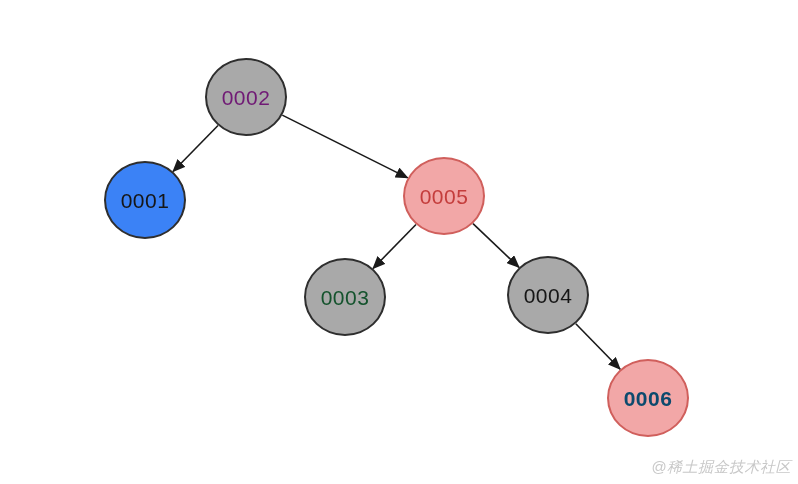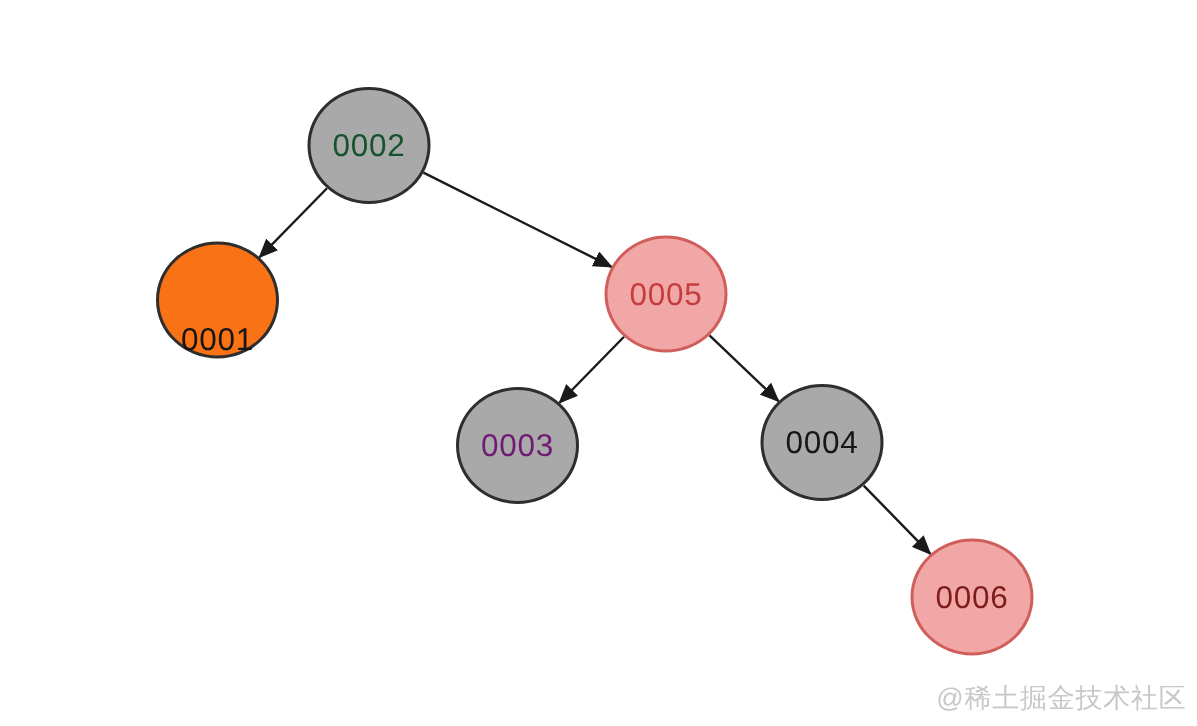--- a/index.html
+++ b/index.html
@@ -35,23 +35,24 @@
   .node-label {
     font-size: 21px;
     letter-spacing: 0.5px;
     line-height: 1;
     user-select: none;
   }
   .watermark {
     position: absolute;
     right: 7px;
     bottom: 7px;
-    font-size: 18px;
+    font-size: 15px;
     letter-spacing: 0.5px;
     user-select: none;
+    font-style: italic;
   }
 </style>
 </head>
 <body>
 
 <div class="canvas" style="background: rgb(255, 255, 255);">
   <svg id="edges-layer" width="798" height="484" viewBox="0 0 798 484">
     <defs>
       <marker id="arrowhead" markerUnits="userSpaceOnUse" markerWidth="14" markerHeight="11" refX="12" refY="5.5" orient="auto">
         <path d="M0,0 L13,5.5 L0,11 z" fill="#1a1a1a"></path>
@@ -60,32 +61,32 @@
     <g id="edge-group">
         <line x1="218.0" y1="125.5" x2="173.0" y2="171.5" stroke="#1a1a1a" stroke-width="1.6" marker-end="url(#arrowhead)"></line>
         <line x1="282.3" y1="115.1" x2="407.7" y2="177.9" stroke="#1a1a1a" stroke-width="1.6" marker-end="url(#arrowhead)"></line>
         <line x1="416.0" y1="224.5" x2="373.0" y2="268.5" stroke="#1a1a1a" stroke-width="1.6" marker-end="url(#arrowhead)"></line>
         <line x1="473.0" y1="223.6" x2="519.0" y2="267.4" stroke="#1a1a1a" stroke-width="1.6" marker-end="url(#arrowhead)"></line>
         <line x1="575.8" y1="323.7" x2="620.2" y2="369.3" stroke="#1a1a1a" stroke-width="1.6" marker-end="url(#arrowhead)"></line>
       </g>
   </svg>
   <div id="node-layer">
       <div class="node" style="left: 205px; top: 58px; width: 82px; height: 78px; background: rgb(169, 169, 169); border-color: rgb(46, 46, 46);">
-        <span class="node-label" style="color: #14532d;">0002</span>
+        <span class="node-label" style="color: #701a75;">0002</span>
       </div>
-      <div class="node" style="left: 104px; top: 161px; width: 82px; height: 78px; background: #f97316; border-color: rgb(46, 46, 46); align-items: flex-end;">
+      <div class="node" style="left: 104px; top: 161px; width: 82px; height: 78px; background: #3b82f6; border-color: rgb(46, 46, 46);">
         <span class="node-label" style="color: rgb(22, 22, 22);">0001</span>
       </div>
       <div class="node" style="left: 403px; top: 157px; width: 82px; height: 78px; background: rgb(242, 167, 167); border-color: rgb(208, 95, 92);">
         <span class="node-label" style="color: rgb(196, 61, 60);">0005</span>
       </div>
       <div class="node" style="left: 304px; top: 258px; width: 82px; height: 78px; background: rgb(169, 169, 169); border-color: rgb(46, 46, 46);">
-        <span class="node-label" style="color: #701a75; text-align: center;">0003</span>
+        <span class="node-label" style="color: #14532d; text-align: center;">0003</span>
       </div>
       <div class="node" style="left: 507px; top: 256px; width: 82px; height: 78px; background: rgb(169, 169, 169); border-color: rgb(46, 46, 46);">
         <span class="node-label" style="color: rgb(22, 22, 22);">0004</span>
       </div>
       <div class="node" style="left: 607px; top: 359px; width: 82px; height: 78px; background: rgb(242, 167, 167); border-color: rgb(208, 95, 92);">
-        <span class="node-label" style="color: #7f1d1d;">0006</span>
+        <span class="node-label" style="color: #0c4a6e; font-weight: bold;">0006</span>
       </div>
     </div>
   <div class="watermark" style="color: rgb(200, 200, 200);">@稀土掘金技术社区</div>
 </div>
 
 </body></html>

